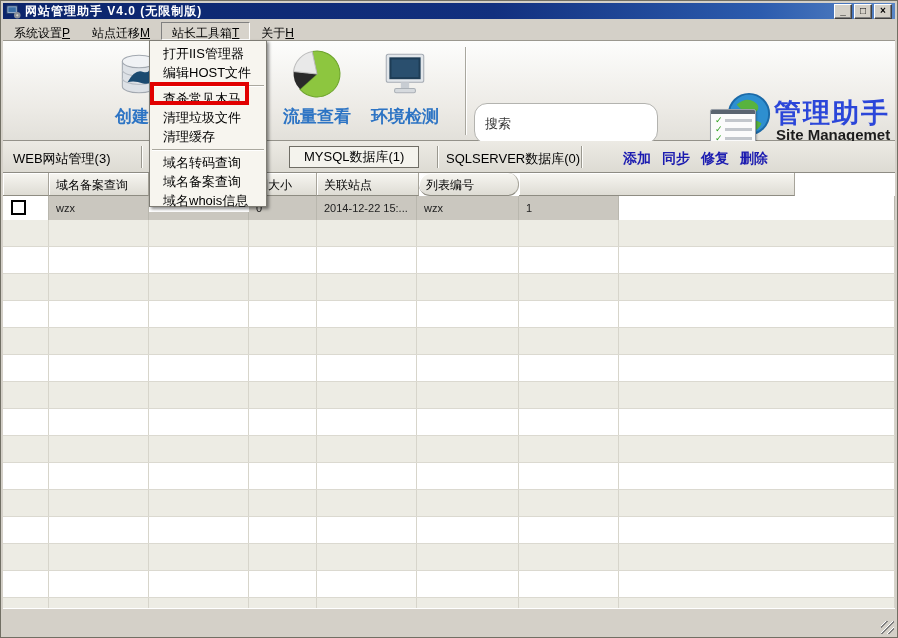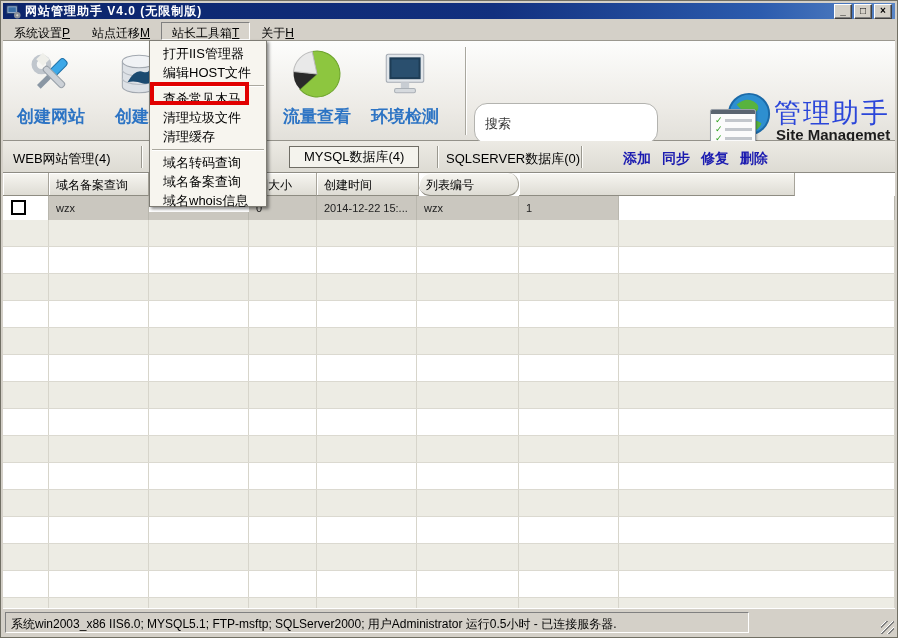--- a/index.html
+++ b/index.html
@@ -58,21 +58,21 @@
   .logo .globe { position:absolute; left:18px; top:2px; width:46px; height:46px; }
   .logo .card {
     position:absolute; left:2px; top:20px; width:46px; height:34px; background:#fbfbfb;
     border:1px solid #9aa0a8; border-radius:2px; box-shadow:1px 1px 2px rgba(0,0,0,.25);
     font-size:8px; padding:4px 3px 0 4px; overflow:hidden;
   }
   .card .cbar { height:4px; background:#5a6470; margin:-4px -3px 3px -4px; }
   .card .crow { display:flex; align-items:center; gap:2px; margin-bottom:2px; }
   .card .chk { color:#2ca01c; font-weight:bold; font-size:9px; line-height:7px; }
   .card .ln { flex:1; height:3px; background:#c3c7cc; }
-  .logo .zh { position:absolute; left:66px; top:6px; font-size:27px; font-weight:normal; color:#2b46d9; letter-spacing:2px; white-space:nowrap; }
+  .logo .zh { position:absolute; left:66px; top:6px; font-size:27px; font-weight:bold; color:#2b46d9; letter-spacing:2px; white-space:nowrap; }
   .logo .en { position:absolute; left:68px; top:37px; font-size:15px; font-weight:bold; color:#1c1c1c; white-space:nowrap; }
   
   .tabrow {
     position:absolute; left:3px; top:141px; right:3px; height:32px;
     background:linear-gradient(#eceae4,#ddDBd3); border-bottom:1px solid #8e8c84;
     font-size:13px;
   }
   .tablabel { position:absolute; top:9px; white-space:nowrap; cursor:pointer; }
   .tabbox {
     position:absolute; top:5px; height:22px; line-height:20px; padding:0 14px;
@@ -142,34 +142,20 @@
 </div>
 
 <div class="menubar">
     <div class="menu-item"><span>系统设置</span><u>P</u></div>
     <div class="menu-item"><span>站点迁移</span><u>M</u></div>
     <div class="menu-item active"><span>站长工具箱</span><u>T</u></div>
     <div class="menu-item"><span>关于</span><u>H</u></div>
   </div>
 
 <div class="toolbar">
-  <div class="toolbtn" style="left:6px">
-    <svg viewBox="0 0 48 48">
-      <g transform="rotate(45 24 24)">
-        <rect x="20.5" y="5" width="8" height="22" rx="3" fill="#3da8e8" stroke="#1f72aa"></rect>
-        <rect x="22" y="27" width="5" height="14" fill="#8a97a4"></rect>
-      </g>
-      <g transform="rotate(-45 24 24)">
-        <circle cx="24" cy="11" r="7" fill="none" stroke="#c0c6cd" stroke-width="5"></circle>
-        <rect x="24" y="4" width="9" height="9" fill="#efefea"></rect>
-        <rect x="21" y="15" width="6" height="26" rx="2.5" fill="#ccd1d7" stroke="#98a0a8"></rect>
-      </g>
-    </svg>
-    <div class="lbl">创建网站</div>
-  </div>
   <div class="toolbtn" style="left:94px">
     <svg viewBox="0 0 48 48">
       <path d="M8 12 v24 a16 6 0 0 0 32 0 V12" fill="#dde1e6" stroke="#a2a8b0"></path>
       <path d="M8 20 a16 6 0 0 0 32 0 M8 28 a16 6 0 0 0 32 0" fill="none" stroke="#b7bcc3"></path>
       <ellipse cx="24" cy="12" rx="16" ry="6" fill="#f0f2f5" stroke="#a2a8b0"></ellipse>
       <path d="M13 32 q7 -13 15 -10 q7 2 6 -7 l5 11 q-2 9 -11 7 q-9 -3 -15 -1z" fill="#1b4a70"></path>
     </svg>
     <div class="lbl">创建M</div>
   </div>
   <div class="toolbtn" style="left:360px">
@@ -221,41 +207,41 @@
           <span class="chk">✓</span>
           <span class="ln"></span>
         </div>
     </div>
     <div class="zh">管理助手</div>
     <div class="en">Site Managemet</div>
   </div>
 </div>
 
 <div class="tabrow">
-  <div class="tablabel" style="left:10px">WEB网站管理(4)</div>
+  <div class="tablabel" style="left:10px">WEB网站管理(3)</div>
   <div class="tabsep" style="left:138px"></div>
-  <div class="tabbox" style="left:286px">MYSQL数据库(4)</div>
+  <div class="tabbox" style="left:286px">MYSQL数据库(1)</div>
   <div class="tabsep" style="left:434px"></div>
   <div class="tablabel" style="left:443px">SQLSERVER数据库(0)</div>
   <div class="tabsep" style="left:578px"></div>
   <div class="actions">
       <a class="action-link">添加</a>
       <a class="action-link">同步</a>
       <a class="action-link">修复</a>
       <a class="action-link">删除</a>
     </div>
 </div>
 
 <div class="table">
   <div class="thead">
       <div class="th" style="width: 46px;"></div>
       <div class="th" style="width: 100px;">域名备案查询</div>
       <div class="th" style="width: 100px;"></div>
       <div class="th" style="width: 68px;">制大小</div>
-      <div class="th" style="width: 102px;">创建时间</div>
+      <div class="th" style="width: 102px;">关联站点</div>
       <div class="th" style="width: 100px; border-radius: 11px;">列表编号</div>
       <div class="th" style="width: 276px;"></div>
     </div>
   <div id="tbody">
       <div class="trow">
         <div class="td cbcell" style="width: 46px;">
           <div class="checkbox"></div>
         </div>
         <div class="td sel" style="width: 100px;">wzx</div>
         <div class="td sel" style="width: 100px; margin-top: 16px;">wzxwzx</div>
@@ -412,21 +398,20 @@
         <div class="ec" style="width: 68px;"></div>
         <div class="ec" style="width: 100px;"></div>
         <div class="ec" style="width: 102px;"></div>
         <div class="ec" style="width: 100px;"></div>
         <div class="ec" style="width: 276px;"></div>
       </div>
     </div>
 </div>
 
 <div class="statusbar">
-  <div class="spanel main">系统win2003_x86 IIS6.0; MYSQL5.1; FTP-msftp; SQLServer2000; 用户Administrator 运行0.5小时 - 已连接服务器.</div>
   <div class="grip"></div>
 </div>
 
 <div class="dropdown">
     <div class="dd-item">打开IIS管理器</div>
     <div class="dd-item">编辑HOST文件</div>
     <div class="dd-sep"></div>
     <div class="dd-item">查杀常见木马</div>
     <div class="dd-item">清理垃圾文件</div>
     <div class="dd-item">清理缓存</div>

